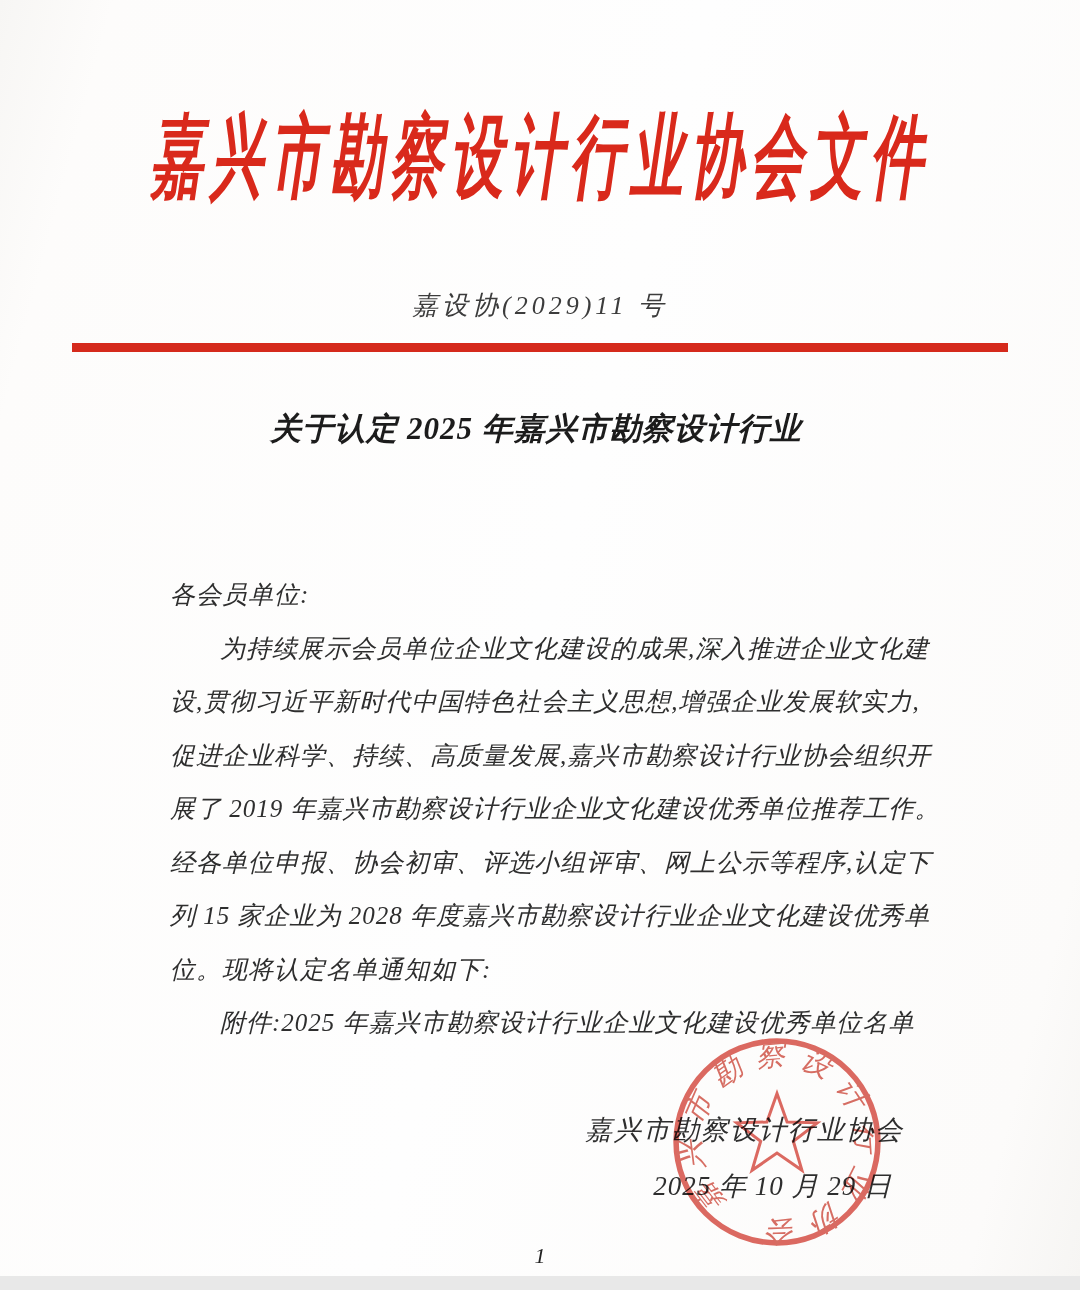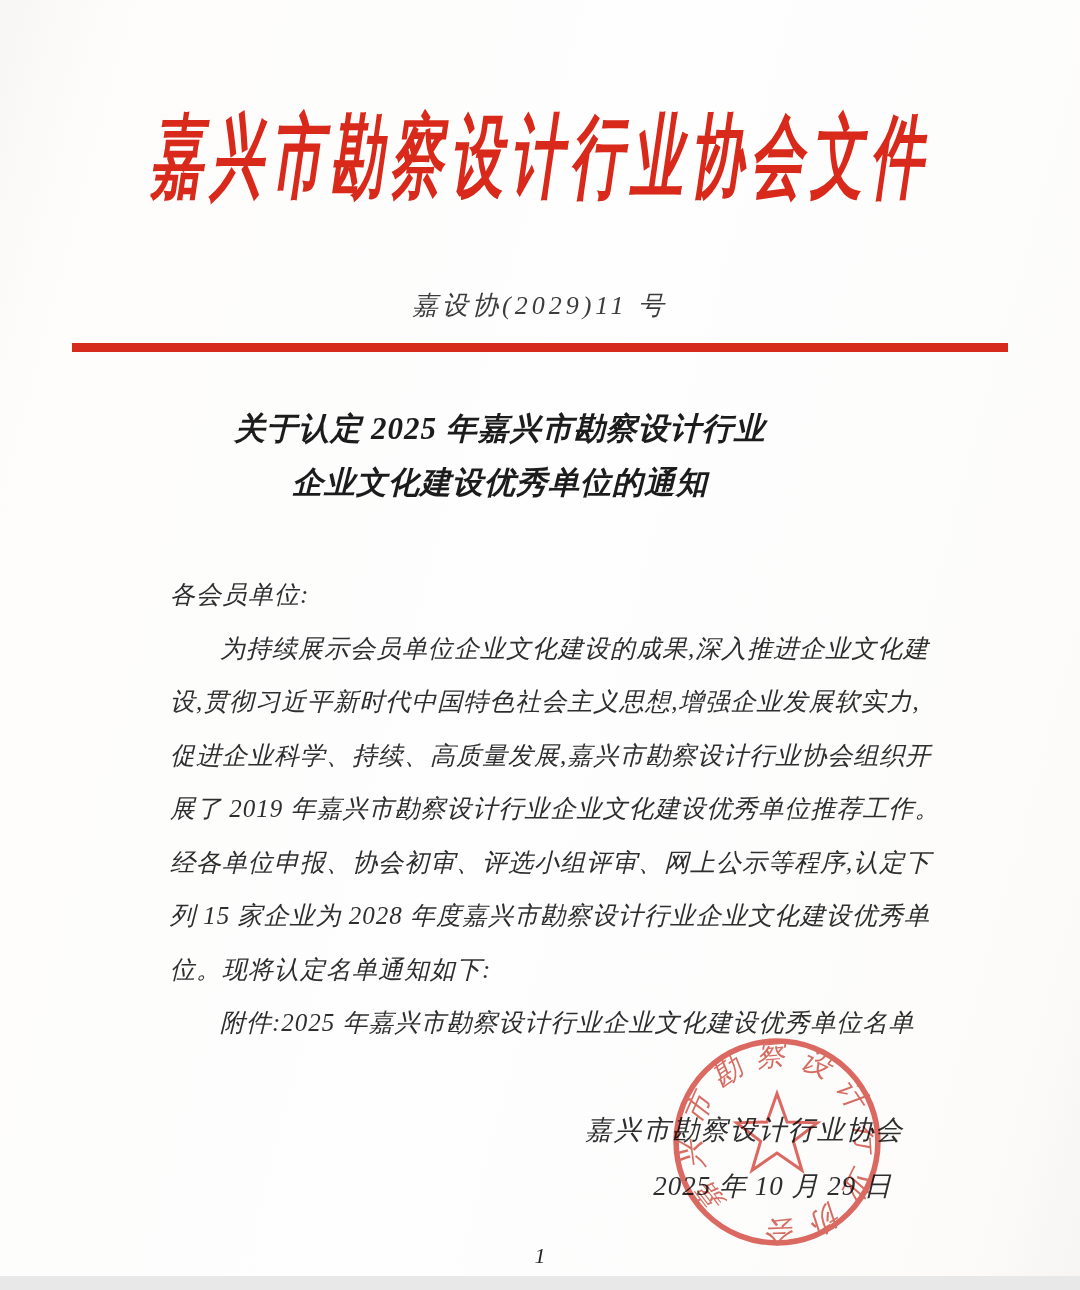--- a/index.html
+++ b/index.html
@@ -27,21 +27,21 @@
     font-size:26px;color:#3c3c3c;letter-spacing:4px;
   }
   .red-line{
     position:absolute;top:343px;left:72px;width:936px;height:9px;
     background:#d52a1c;
   }
   .notice-title{
     position:absolute;top:402px;left:0;width:1000px;
     text-align:center;
     font-size:31px;font-weight:bold;color:#1c1c1c;
-    line-height:54px;letter-spacing:1px;
+    line-height:54px;letter-spacing:1px;padding-left:36px;
   }
   .body-block{
     position:absolute;top:568px;left:170px;width:742px;
     font-size:25px;color:#2e2e2e;line-height:53.5px;
     letter-spacing:1px;
   }
   .line{height:53.5px;white-space:nowrap;overflow:visible;}
   .line.j{text-align:justify;text-align-last:justify;}
   .line.indent{text-indent:2em;}
   .signature-org{
@@ -69,21 +69,20 @@
 <div class="page">
 
   <div class="header-title">嘉兴市勘察设计行业协会文件</div>
 
   <div class="doc-number">嘉设协(2029)11 号</div>
 
   <div class="red-line"></div>
 
   <div class="notice-title">
     <div>关于认定 2025 年嘉兴市勘察设计行业</div>
-    <div>企业文化建设优秀单位的通知</div>
   </div>
 
   <div class="body-block">
     <div class="line">各会员单位:</div>
     <div class="line j indent">为持续展示会员单位企业文化建设的成果,深入推进企业文化建</div>
     <div class="line j">设,贯彻习近平新时代中国特色社会主义思想,增强企业发展软实力,</div>
     <div class="line j">促进企业科学、持续、高质量发展,嘉兴市勘察设计行业协会组织开</div>
     <div class="line j">展了 2019 年嘉兴市勘察设计行业企业文化建设优秀单位推荐工作。</div>
     <div class="line j">经各单位申报、协会初审、评选小组评审、网上公示等程序,认定下</div>
     <div class="line j">列 15 家企业为 2028 年度嘉兴市勘察设计行业企业文化建设优秀单</div>

